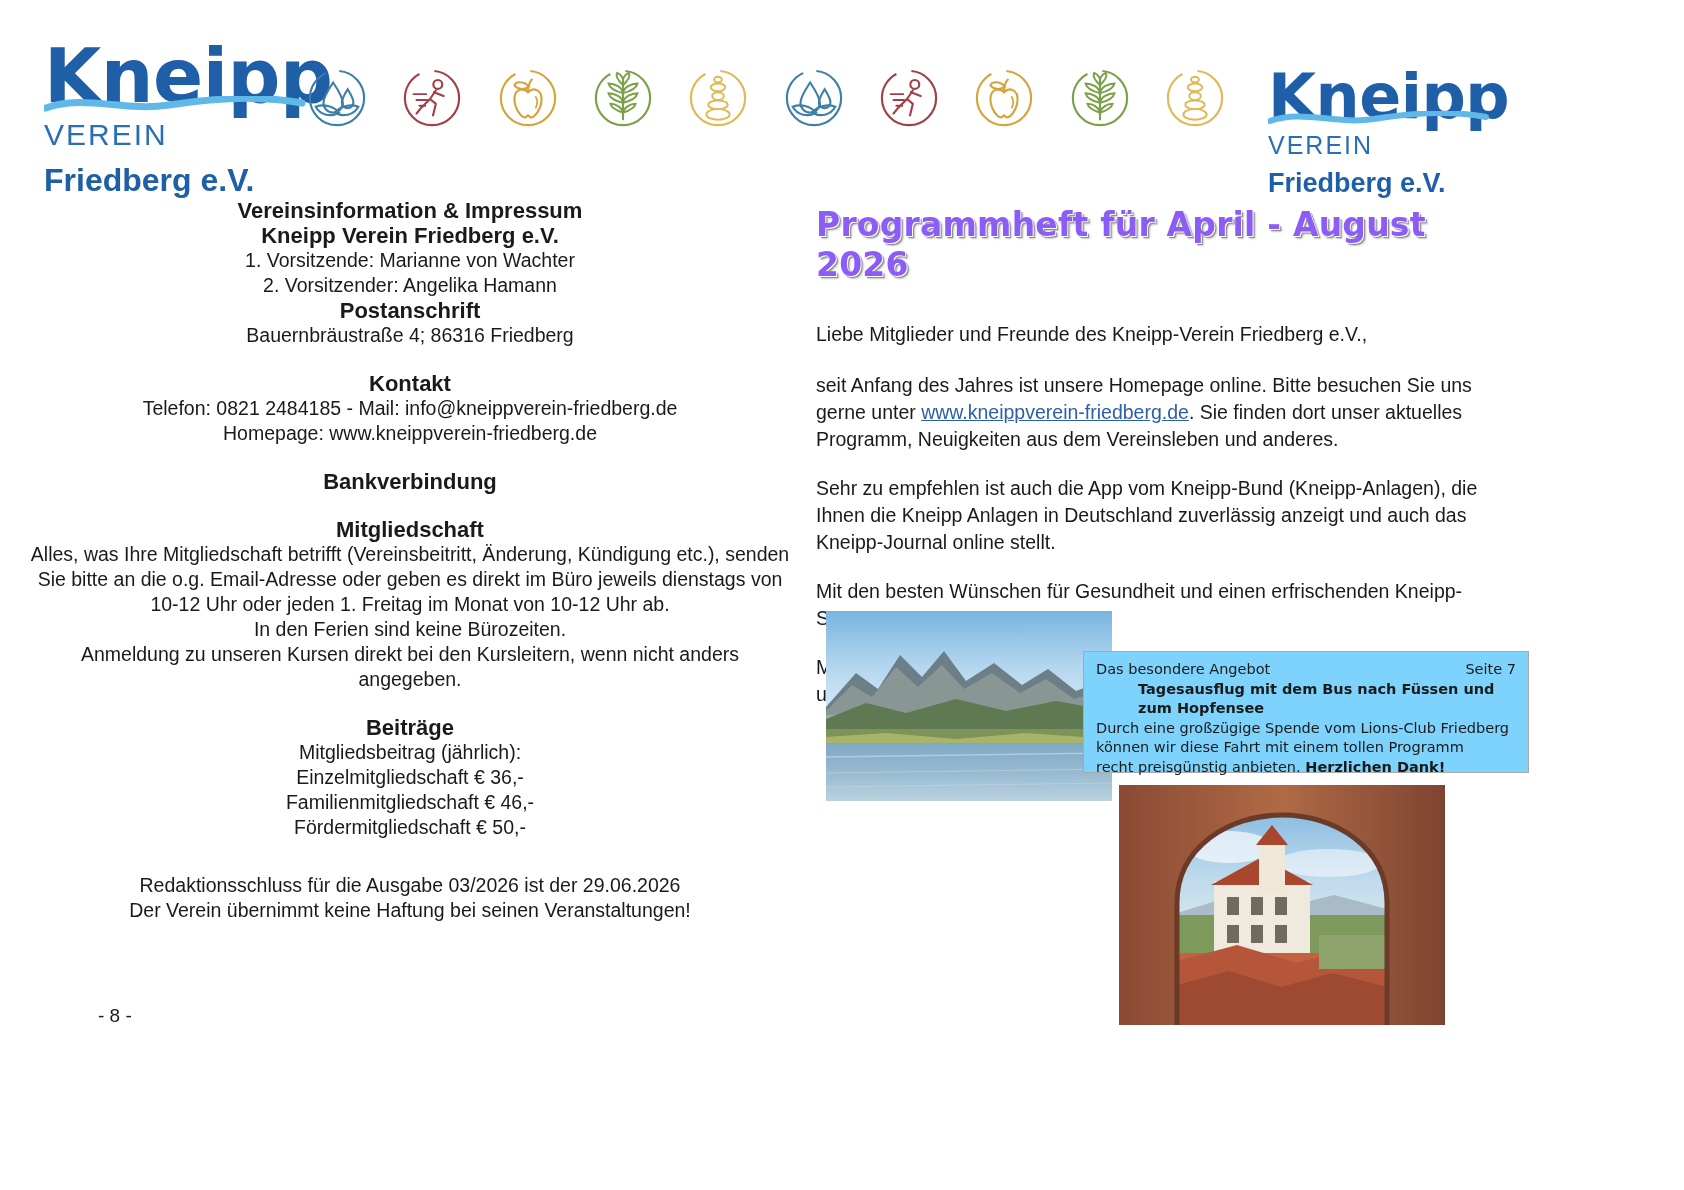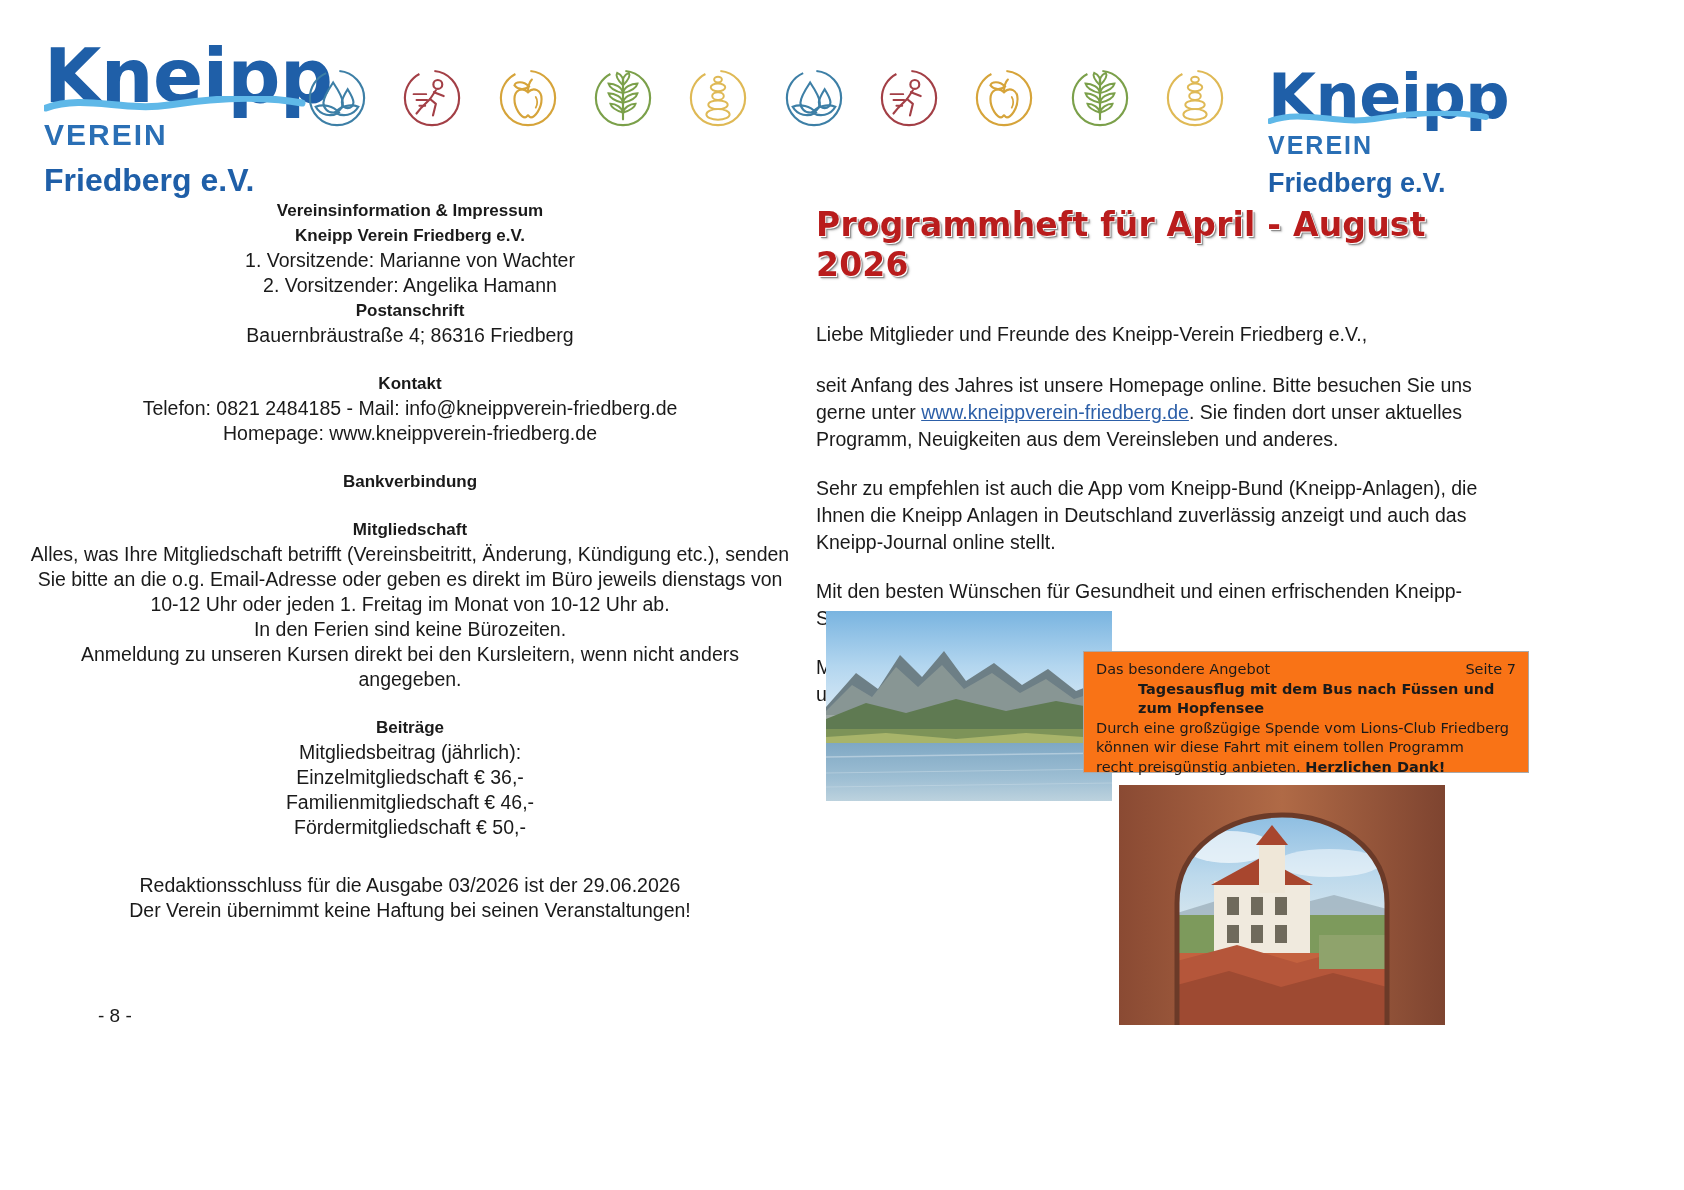--- a/index.html
+++ b/index.html
@@ -48,21 +48,21 @@
 
   .logo-wave {
     position: relative;
     height: 14px;
     margin-top: -14px;
   }
   .logo-wave svg { display: block; }
 
   .logo-verein {
     font-family: "Liberation Sans", sans-serif;
-    font-weight: bold;
+    font-weight: normal;
     color: #2a6fb5;
     letter-spacing: 2px;
   }
   #logo-left .logo-verein { font-size: 30px; margin-top: 8px; }
   #logo-right .logo-verein { font-size: 25px; margin-top: 6px; }
 
   .logo-city {
     font-family: "Liberation Sans", sans-serif;
     font-weight: bold;
     color: #1f5fa8;
@@ -89,21 +89,21 @@
     left: 30px;
     top: 198px;
     width: 760px;
     text-align: center;
     font-size: 19.5px;
     line-height: 25px;
     color: #1a1a1a;
   }
   #left-col .hd {
     font-weight: bold;
-    font-size: 17px;
+    font-size: 22px;
   }
   #left-col .ln { font-size: 19.5px; }
   #left-col .gap { height: 23px; }
   #left-col .gap-sm { height: 10px; }
 
   #page-number {
     position: absolute;
     left: 98px;
     top: 1005px;
     font-size: 19px;
@@ -116,21 +116,21 @@
     left: 816px;
     top: 205px;
     width: 700px;
   }
 
   #program-title {
     font-family: "DejaVu Sans", sans-serif;
     font-weight: bold;
     font-size: 33px;
     line-height: 40px;
-    color: #b91c1c;
+    color: #8b5cf6;
     letter-spacing: 0.2px;
     text-shadow:
        1px 1px 0 #ffffff,
        2px 2px 1px rgba(120,120,120,0.85),
        3px 3px 2px rgba(160,160,160,0.5);
   }
 
   .rc-para {
     font-size: 19.5px;
     line-height: 27px;
@@ -163,21 +163,21 @@
   }
   .photo-svg { display: block; width: 100%; height: 100%; }
 
   
   #callout {
     position: absolute;
     left: 1083px;
     top: 651px;
     width: 446px;
     height: 122px;
-    background: #f97316;
+    background: #7dd3fc;
     border: 1px solid #a9a9a9;
     box-sizing: border-box;
     padding: 8px 12px 6px 12px;
     font-family: "DejaVu Sans", sans-serif;
     font-size: 14.5px;
     line-height: 19.5px;
     color: #1a1a1a;
   }
   #callout-top {
     display: flex;

